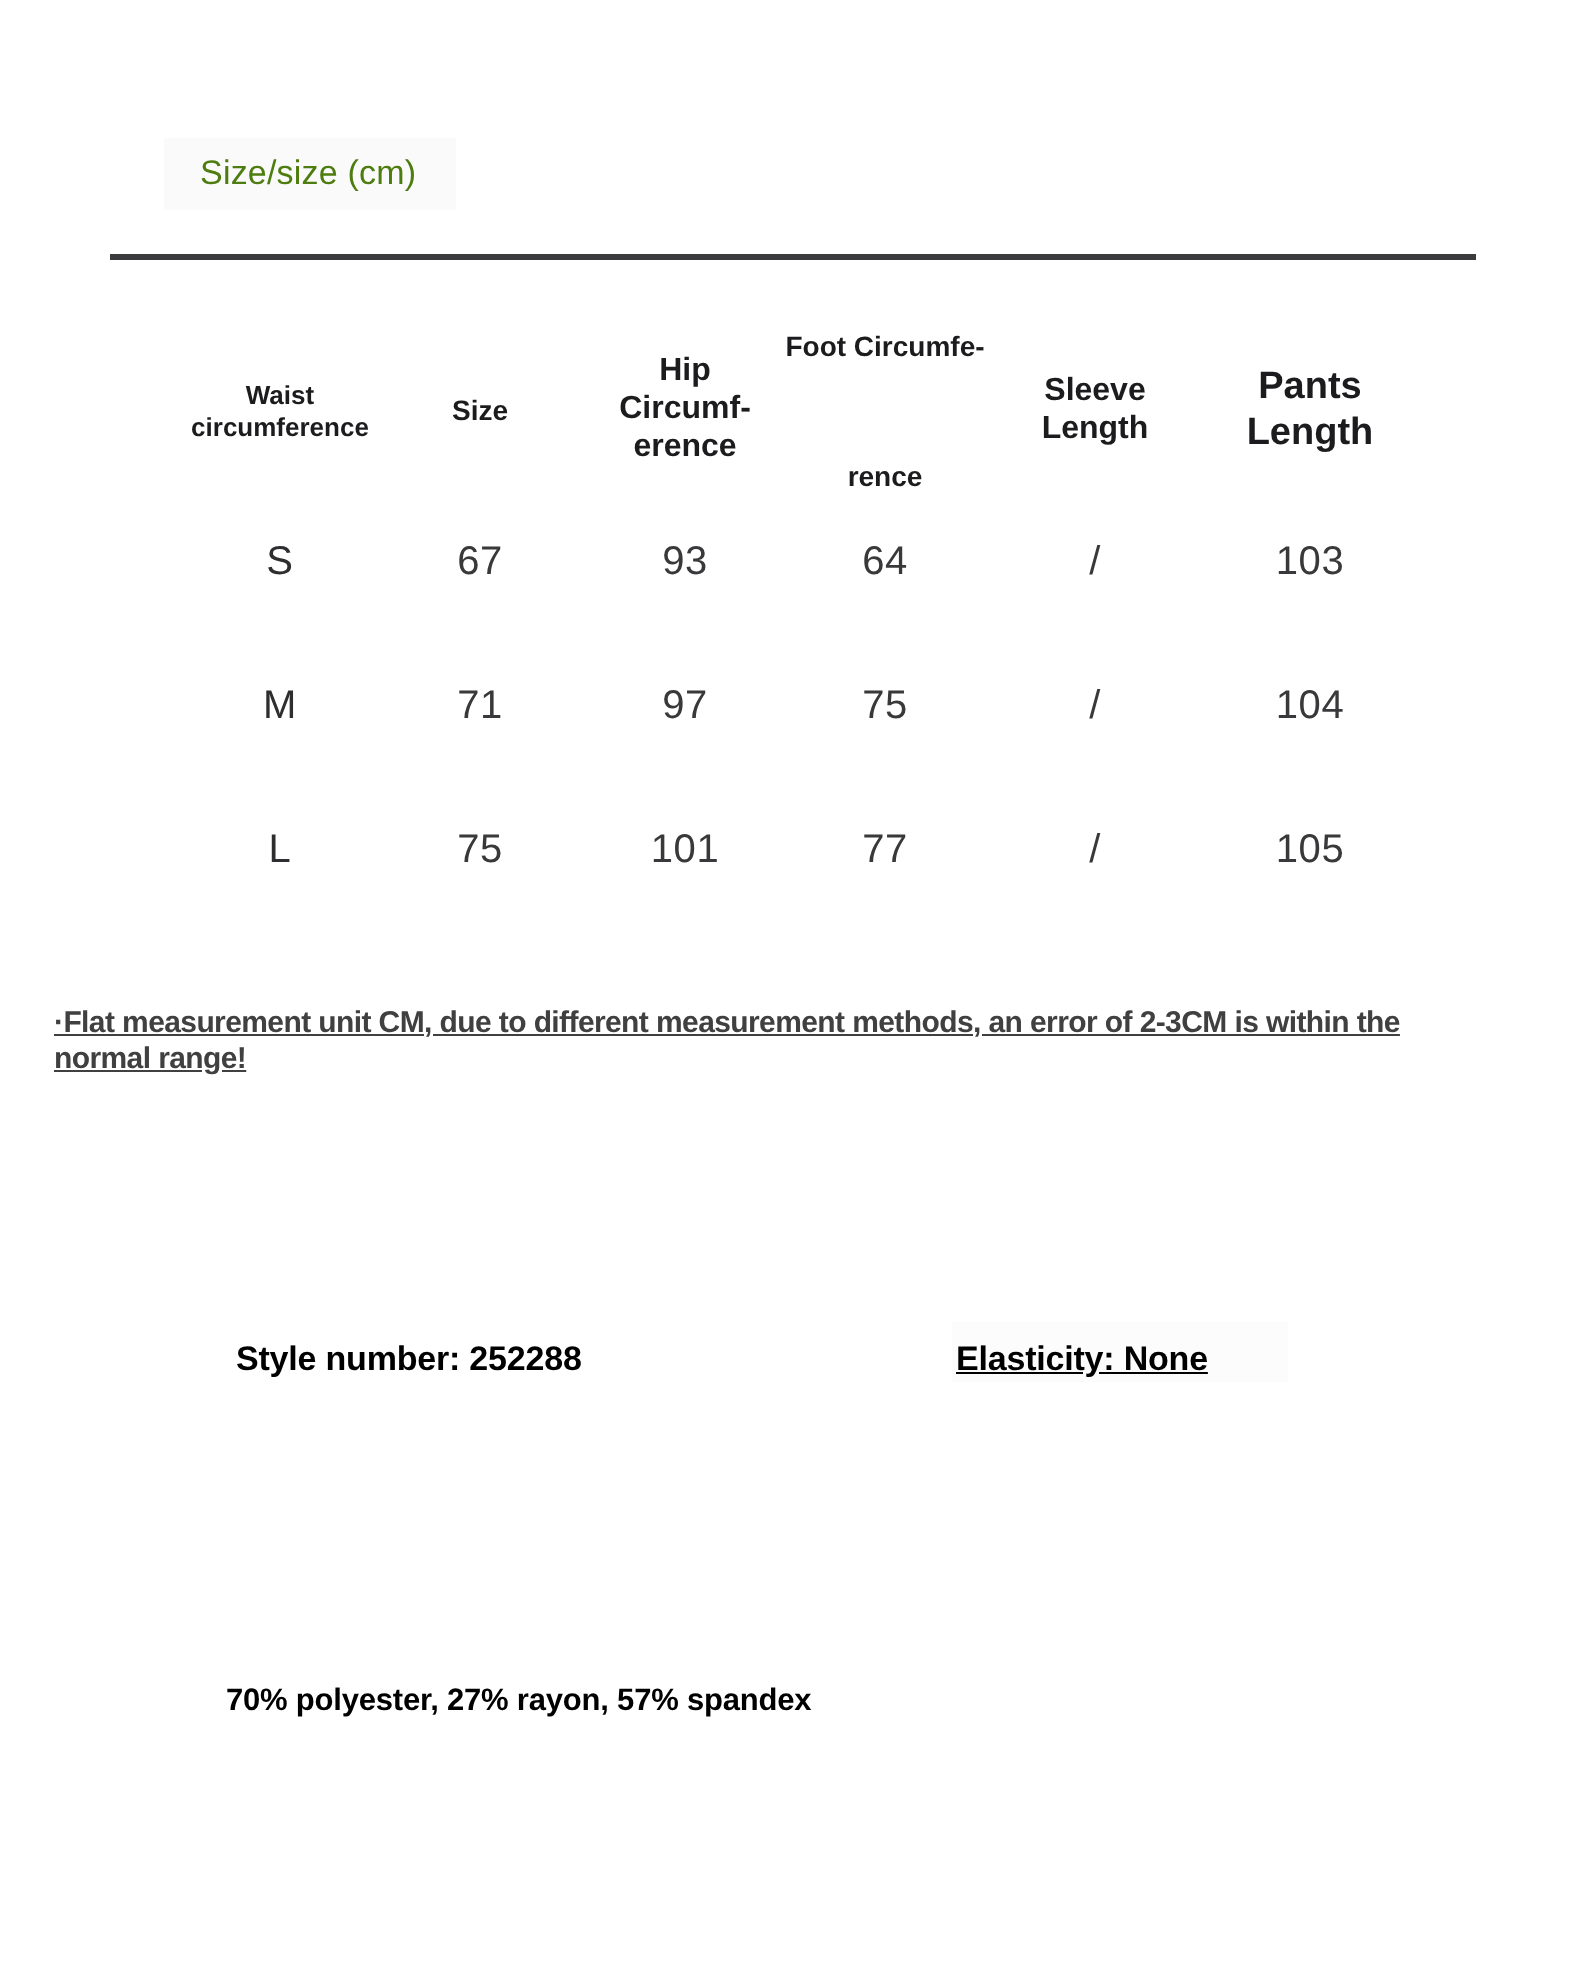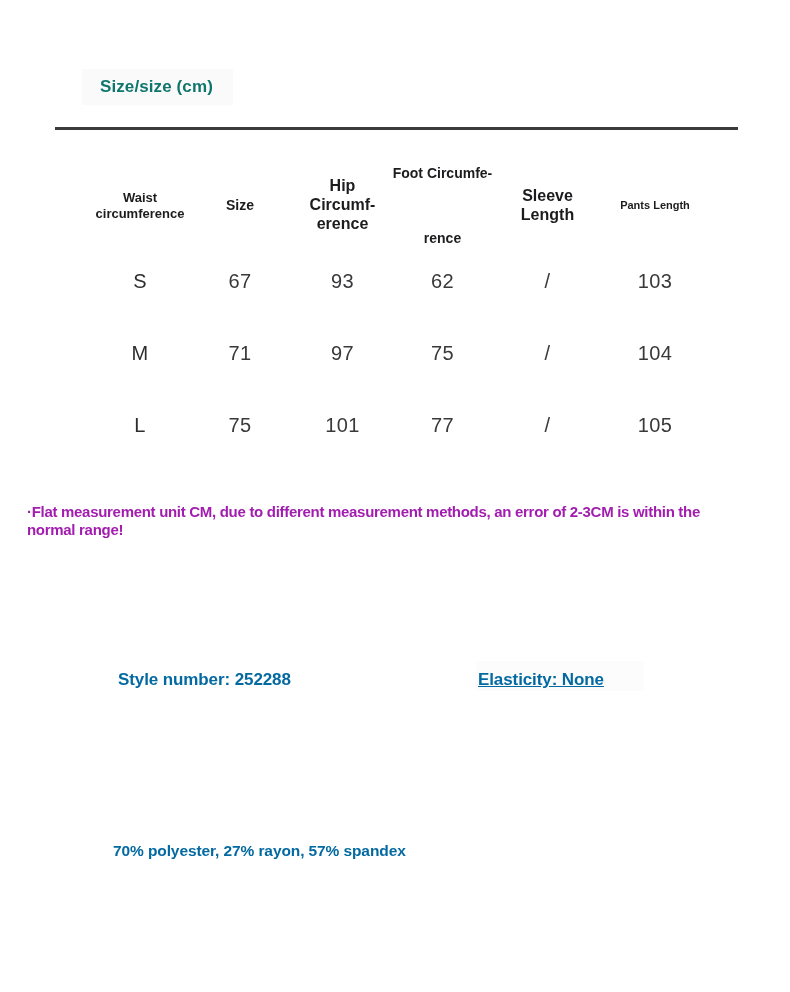--- a/index.html
+++ b/index.html
@@ -19,22 +19,22 @@
     left: 82px;
     top: 69px;
     height: 36px;
     display: inline-flex;
     align-items: center;
     padding: 0 20px 0 18px;
     background: #fafafa;
   }
   .title-box .title-text {
     font-size: 17px;
-    font-weight: 700;
-    color: #0f766e;
+    font-weight: 400;
+    color: #4d7c0f;
     letter-spacing: 0.1px;
     text-align: center;
   }
 
   
   .divider {
     position: absolute;
     left: 55px;
     top: 127px;
     width: 683px;
@@ -64,21 +64,21 @@
     font-weight: 700;
     color: #1c1c1e;
     line-height: 1.18;
   }
   .h-cell .hl { display: block; }
   .hcol0 { font-size: 14px; }
   .hcol1 { font-size: 13px; }
   .hcol2 { font-size: 16px; }
   .hcol3 { font-size: 14px; gap: 48px; }
   .hcol4 { font-size: 16px; }
-  .hcol5 { font-size: 11px; }
+  .hcol5 { font-size: 19px; }
   .d-cell {
     display: flex;
     justify-content: center;
     align-items: center;
     font-size: 20px;
     font-weight: 400;
     color: #39393b;
     letter-spacing: 0.3px;
   }
   .d-cell.size-col { color: #2e2e30; }
@@ -86,29 +86,30 @@
   
   .note {
     position: absolute;
     left: 27px;
     top: 503px;
     width: 715px;
     font-size: 15px;
     font-weight: 700;
     line-height: 18px;
     letter-spacing: -0.3px;
-    color: #a21caf;
+    color: #404040;
+    text-decoration: underline;
   }
 
   
   .detail-label {
     position: absolute;
     font-size: 17px;
     font-weight: 700;
-    color: #0369a1;
+    color: #000000;
     letter-spacing: -0.1px;
     white-space: nowrap;
   }
   .style-number { left: 118px; top: 670px; }
   .elasticity   { left: 478px; top: 670px; text-decoration: underline; }
   .elasticity-hl {
     position: absolute;
     left: 476px;
     top: 661px;
     width: 168px;
@@ -162,21 +163,21 @@
       <div class="h-cell hcol5">
         <span class="hl">Pants Length</span>
         <span class="hl"></span>
       </div>
     </div>
 
     <div class="t-row t-data">
       <div class="d-cell size-col">S</div>
       <div class="d-cell">67</div>
       <div class="d-cell">93</div>
-      <div class="d-cell">62</div>
+      <div class="d-cell">64</div>
       <div class="d-cell">/</div>
       <div class="d-cell">103</div>
     </div>
 
     <div class="t-row t-data">
       <div class="d-cell size-col">M</div>
       <div class="d-cell">71</div>
       <div class="d-cell">97</div>
       <div class="d-cell">75</div>
       <div class="d-cell">/</div>

